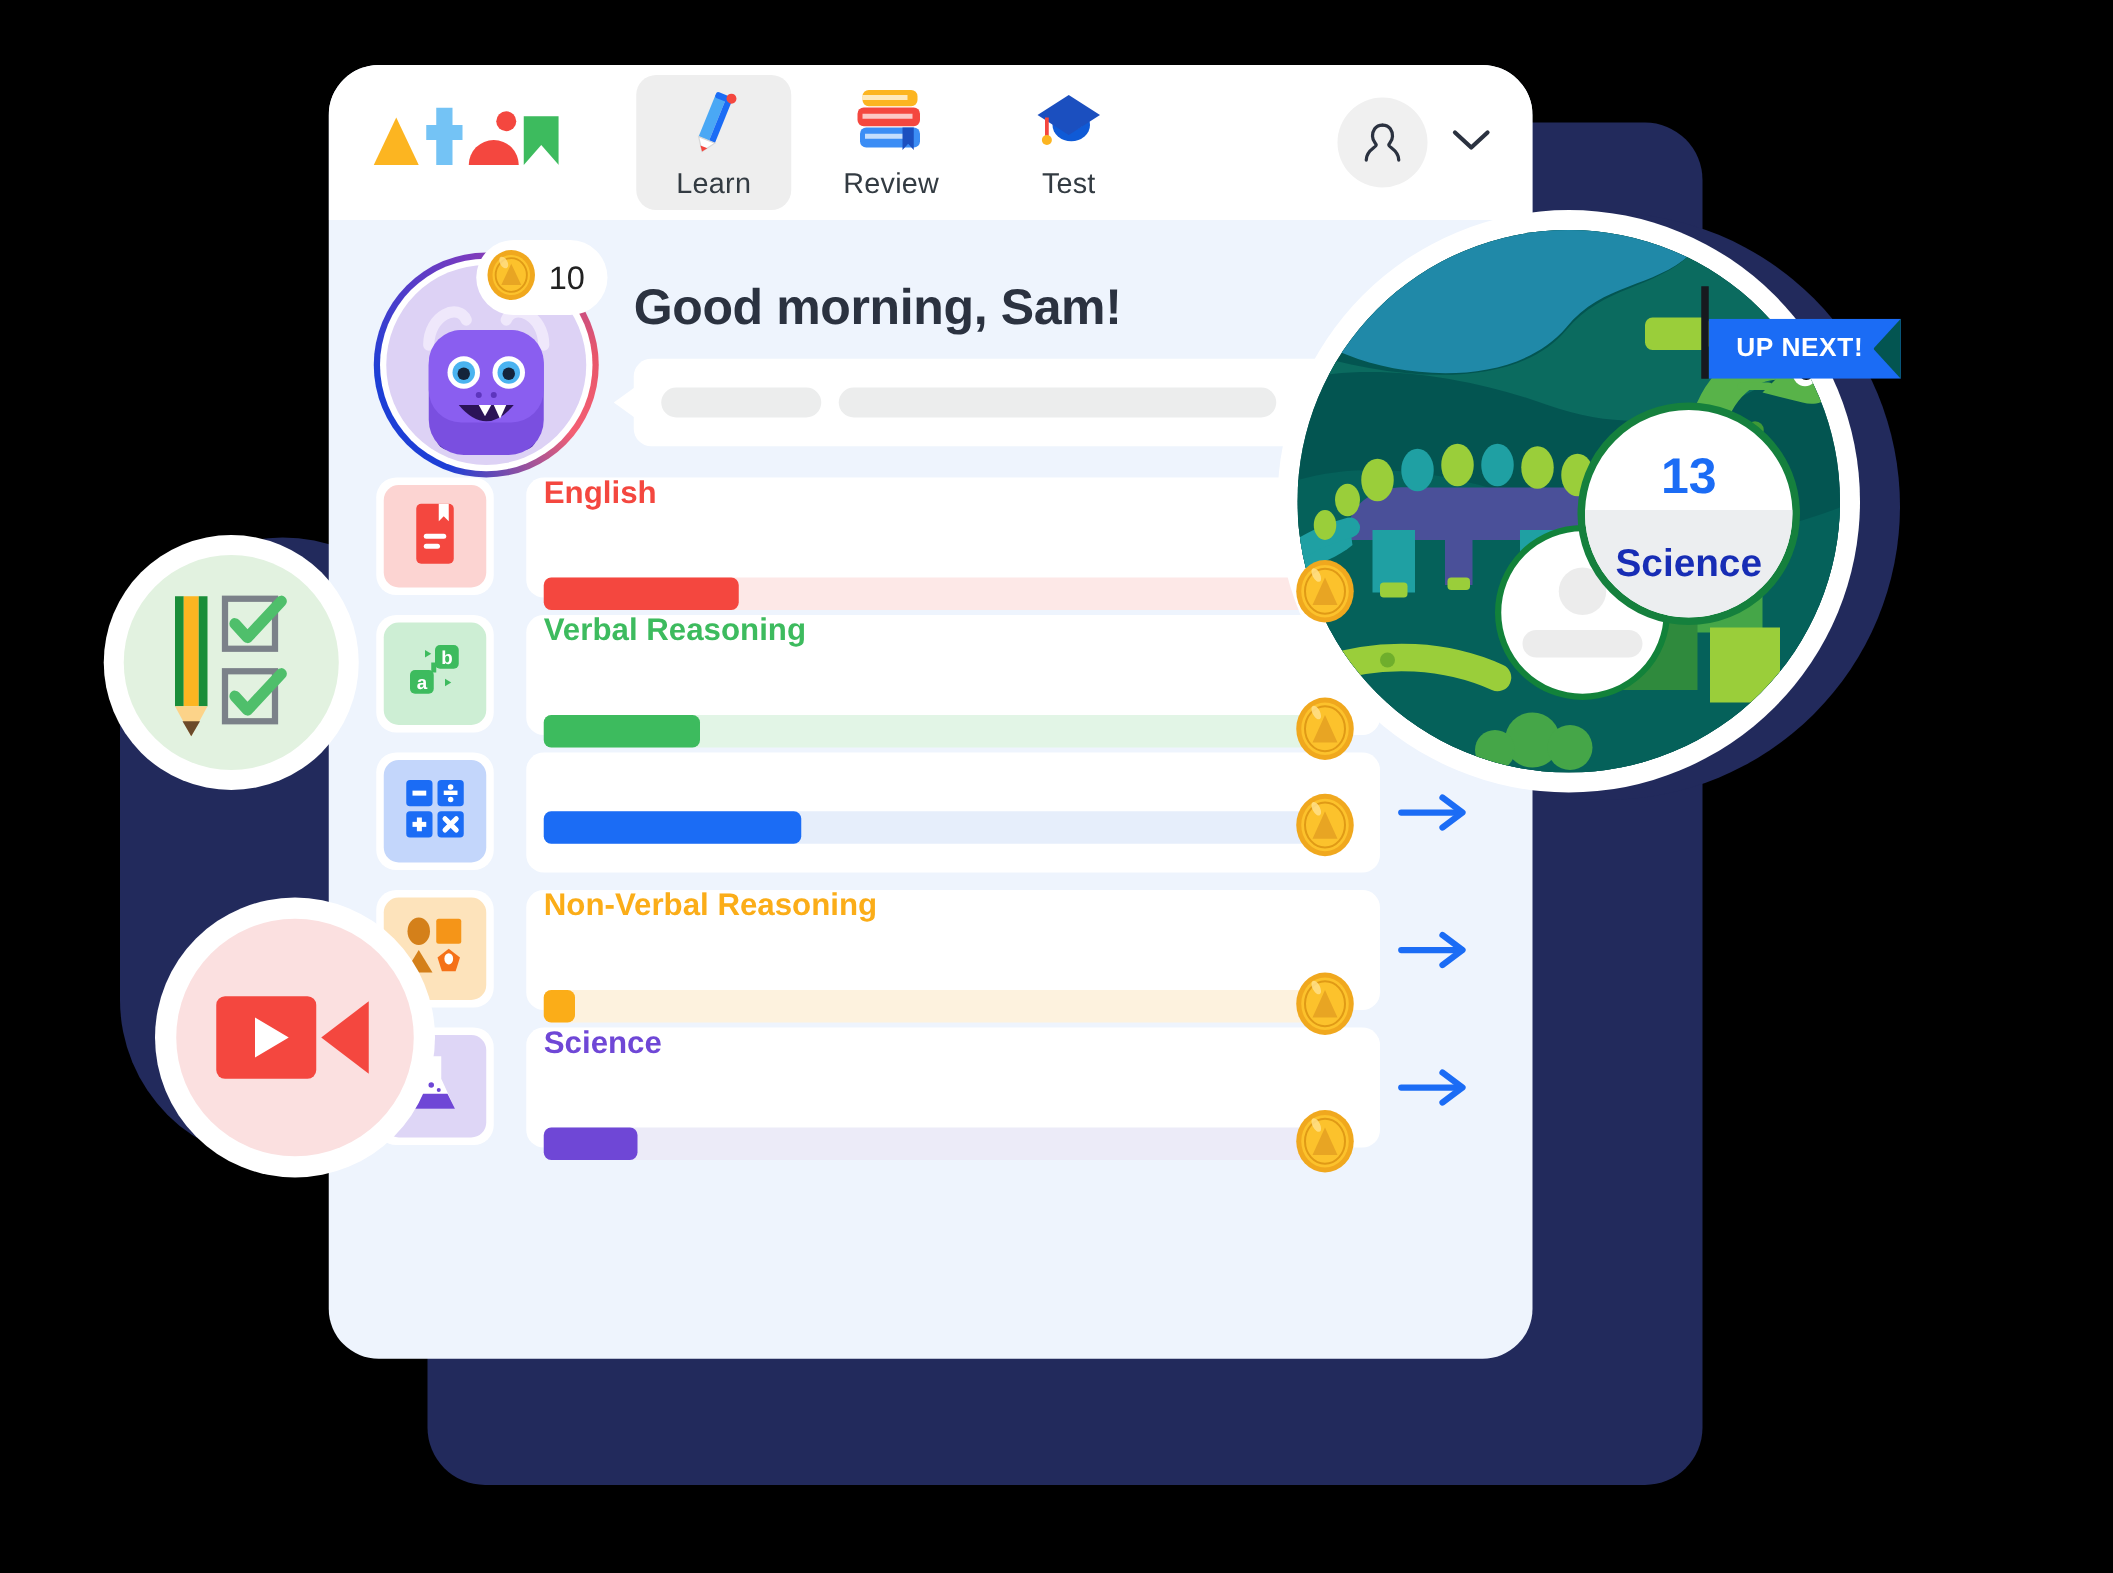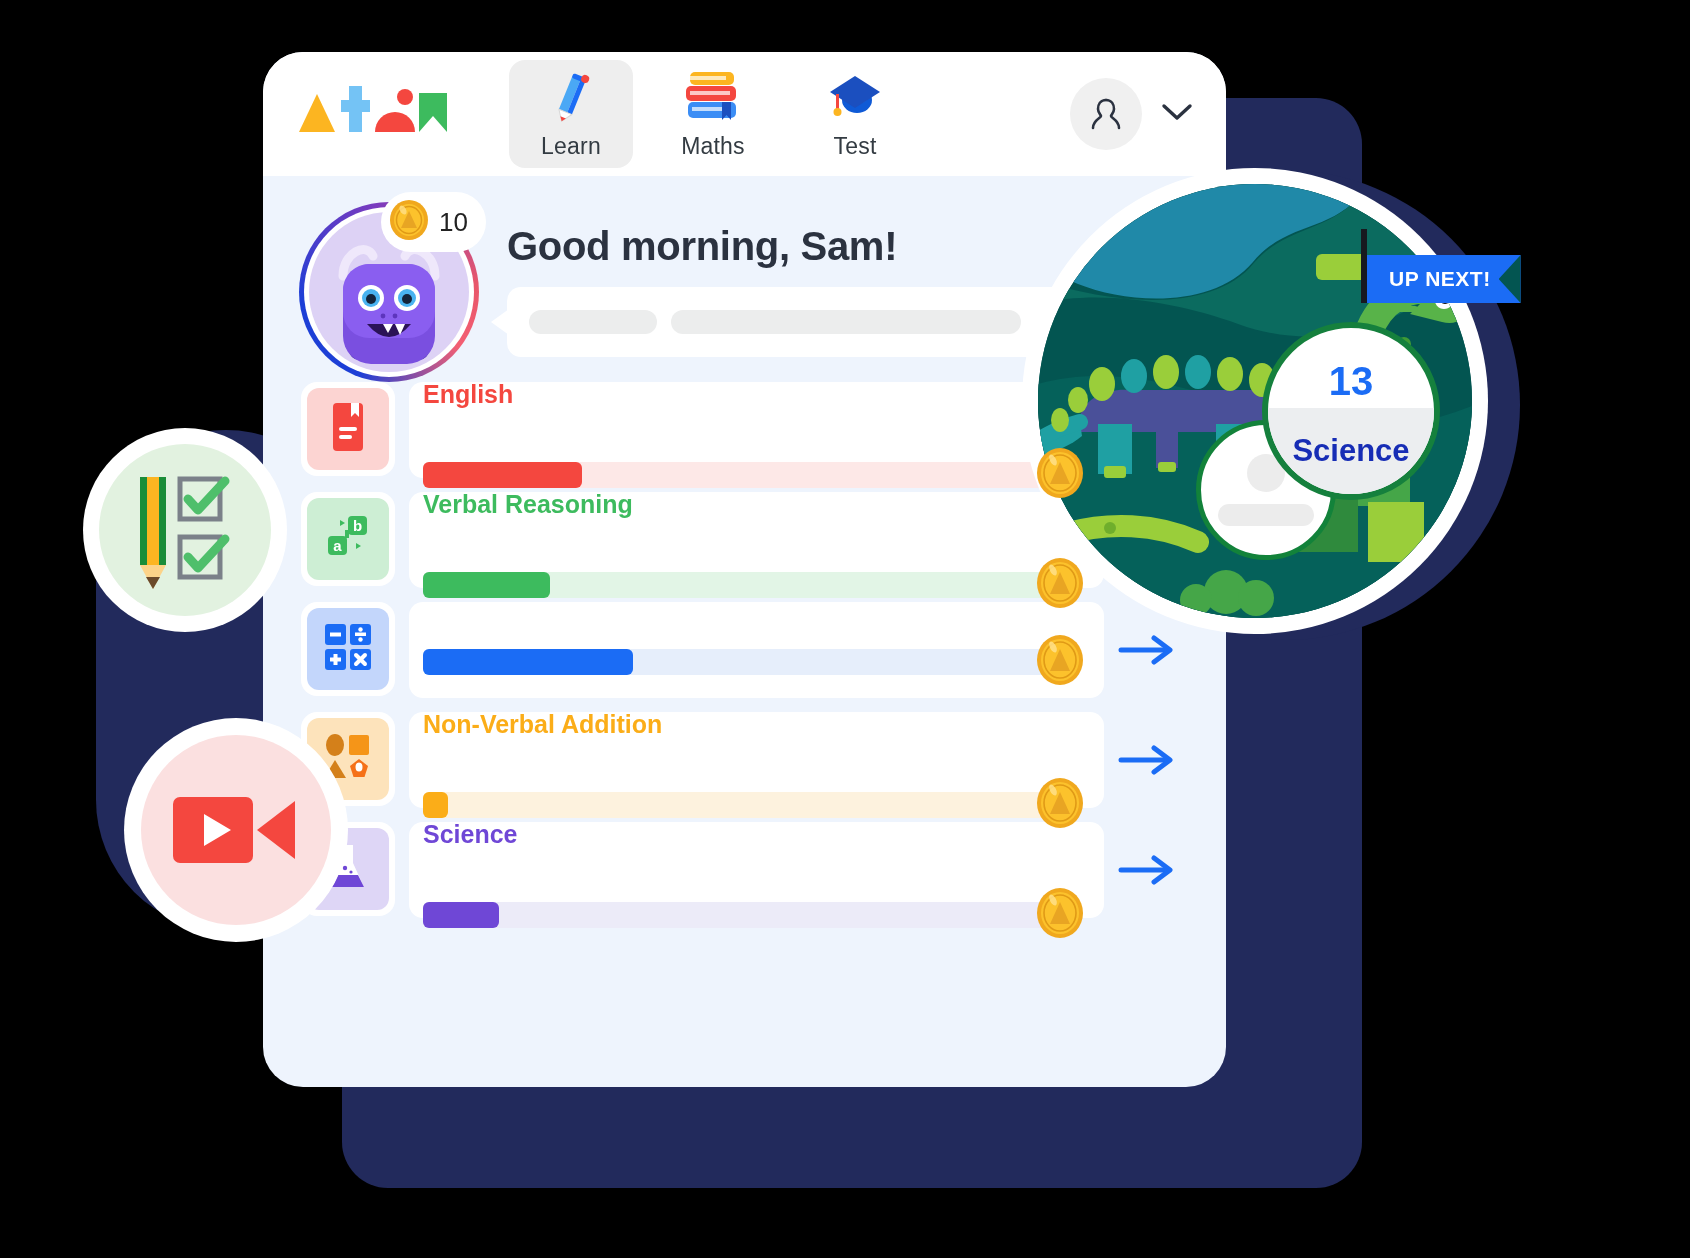--- a/index.html
+++ b/index.html
@@ -161,21 +161,21 @@
     display: flex; align-items: center; justify-content: center;
     flex: 0 0 94px;
     cursor: pointer;
   }
   .subj-icon-inner {
     width: 82px; height: 82px; border-radius: 12px;
     display: flex; align-items: center; justify-content: center;
   }
   .journey-card {
     flex: 1;
-    margin-left: 14px;
+    margin-left: 26px;
     background: #ffffff;
     border-radius: 14px;
     padding: 24px 18px 0 14px;
     position: relative;
     display: flex; flex-direction: column; justify-content: center;
     cursor: pointer;
     gap: 27px;
   }
   .subj-name { font-size: 25px; font-weight: 700; margin-bottom: 10px; }
   .bar-row { display: flex; align-items: center; }
@@ -323,21 +323,21 @@
             <svg width="62" height="56" viewBox="0 0 62 56" aria-hidden="true">
               <rect x="8" y="2" width="44" height="13" rx="5" fill="#fcb521"></rect>
               <rect x="8" y="6" width="36" height="4" fill="#ffffff" opacity=".7"></rect>
               <rect x="4" y="16" width="50" height="15" rx="5" fill="#f4473f"></rect>
               <rect x="8" y="21" width="40" height="4" fill="#ffffff" opacity=".7"></rect>
               <rect x="6" y="32" width="48" height="16" rx="5" fill="#3b8df5"></rect>
               <rect x="10" y="37" width="38" height="4" fill="#ffffff" opacity=".7"></rect>
               <polygon points="40,32 49,32 49,50 44.5,45 40,50" fill="#1b4fbf"></polygon>
             </svg>
           </div>
-          <div class="nav-label">Maths</div>
+          <div class="nav-label">Review</div>
         </div>
 
         <div class="nav-item">
           <div class="nav-icon">
             <svg width="62" height="56" viewBox="0 0 62 56" aria-hidden="true">
               <ellipse cx="33" cy="30" rx="15" ry="13" fill="#0f5ad6"></ellipse>
               <ellipse cx="33" cy="24" rx="12" ry="10" fill="#3b8df5"></ellipse>
               <polygon points="31,6 56,22 31,38 6,22" fill="#1b4fbf"></polygon>
               <rect x="12" y="24" width="3" height="16" fill="#f4473f"></rect>
               <circle cx="13.5" cy="42" r="4" fill="#fcb521"></circle>
@@ -550,21 +550,21 @@
                 <ellipse cx="13" cy="13" rx="9" ry="11" fill="#d4801a"></ellipse>
                 <rect x="27" y="3" width="20" height="20" rx="2" fill="#f59518"></rect>
                 <polygon points="13,28 24,46 2,46" fill="#d4801a"></polygon>
                 <polygon points="37,27 46,34 42.5,45 31.5,45 28,34" fill="#f57118"></polygon>
                 <ellipse cx="37" cy="35" rx="3.5" ry="4.5" fill="#ffffff"></ellipse>
               </svg>
             </span>
           </div>
         </div>
         <div class="journey-card">
-          <div class="subj-name" style="color:#fbad18">Non-Verbal Addition</div>
+          <div class="subj-name" style="color:#fbad18">Non-Verbal Reasoning</div>
           <div class="bar-row">
             <div class="bar-track" style="background:#fdf2de">
               <div class="bar-fill" style="background:#fbad18;width:4%"></div>
             </div>
             <div class="coin">
               <svg width="52" height="54" viewBox="0 0 52 54" aria-hidden="true">
                 <ellipse cx="26" cy="27" rx="23" ry="25" fill="#f0a81e"></ellipse>
                 <ellipse cx="26" cy="27" rx="19" ry="21" fill="#fcc22c"></ellipse>
                 <ellipse cx="26" cy="27" rx="16" ry="18" fill="none" stroke="#e09a16" stroke-width="1.6"></ellipse>
                 <polygon points="26,16 36,38 16,38" fill="#e8a523"></polygon>

